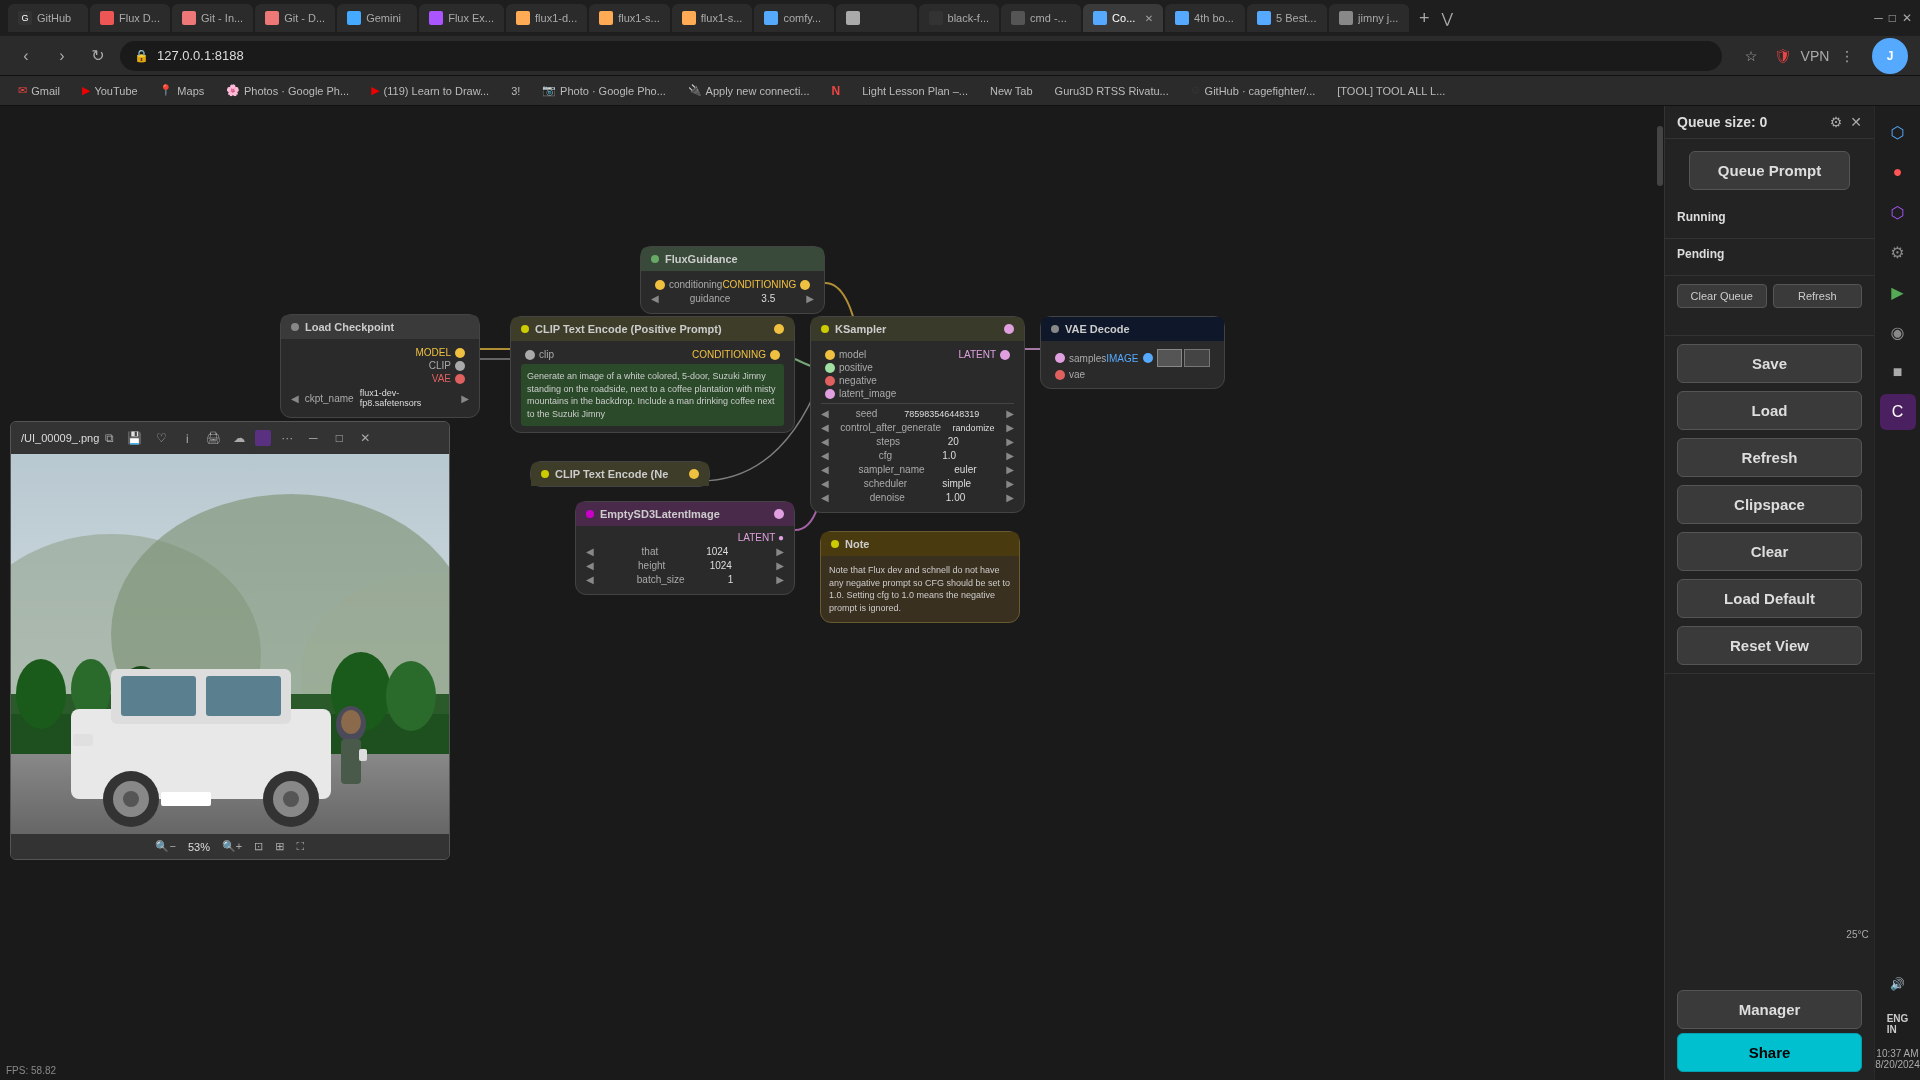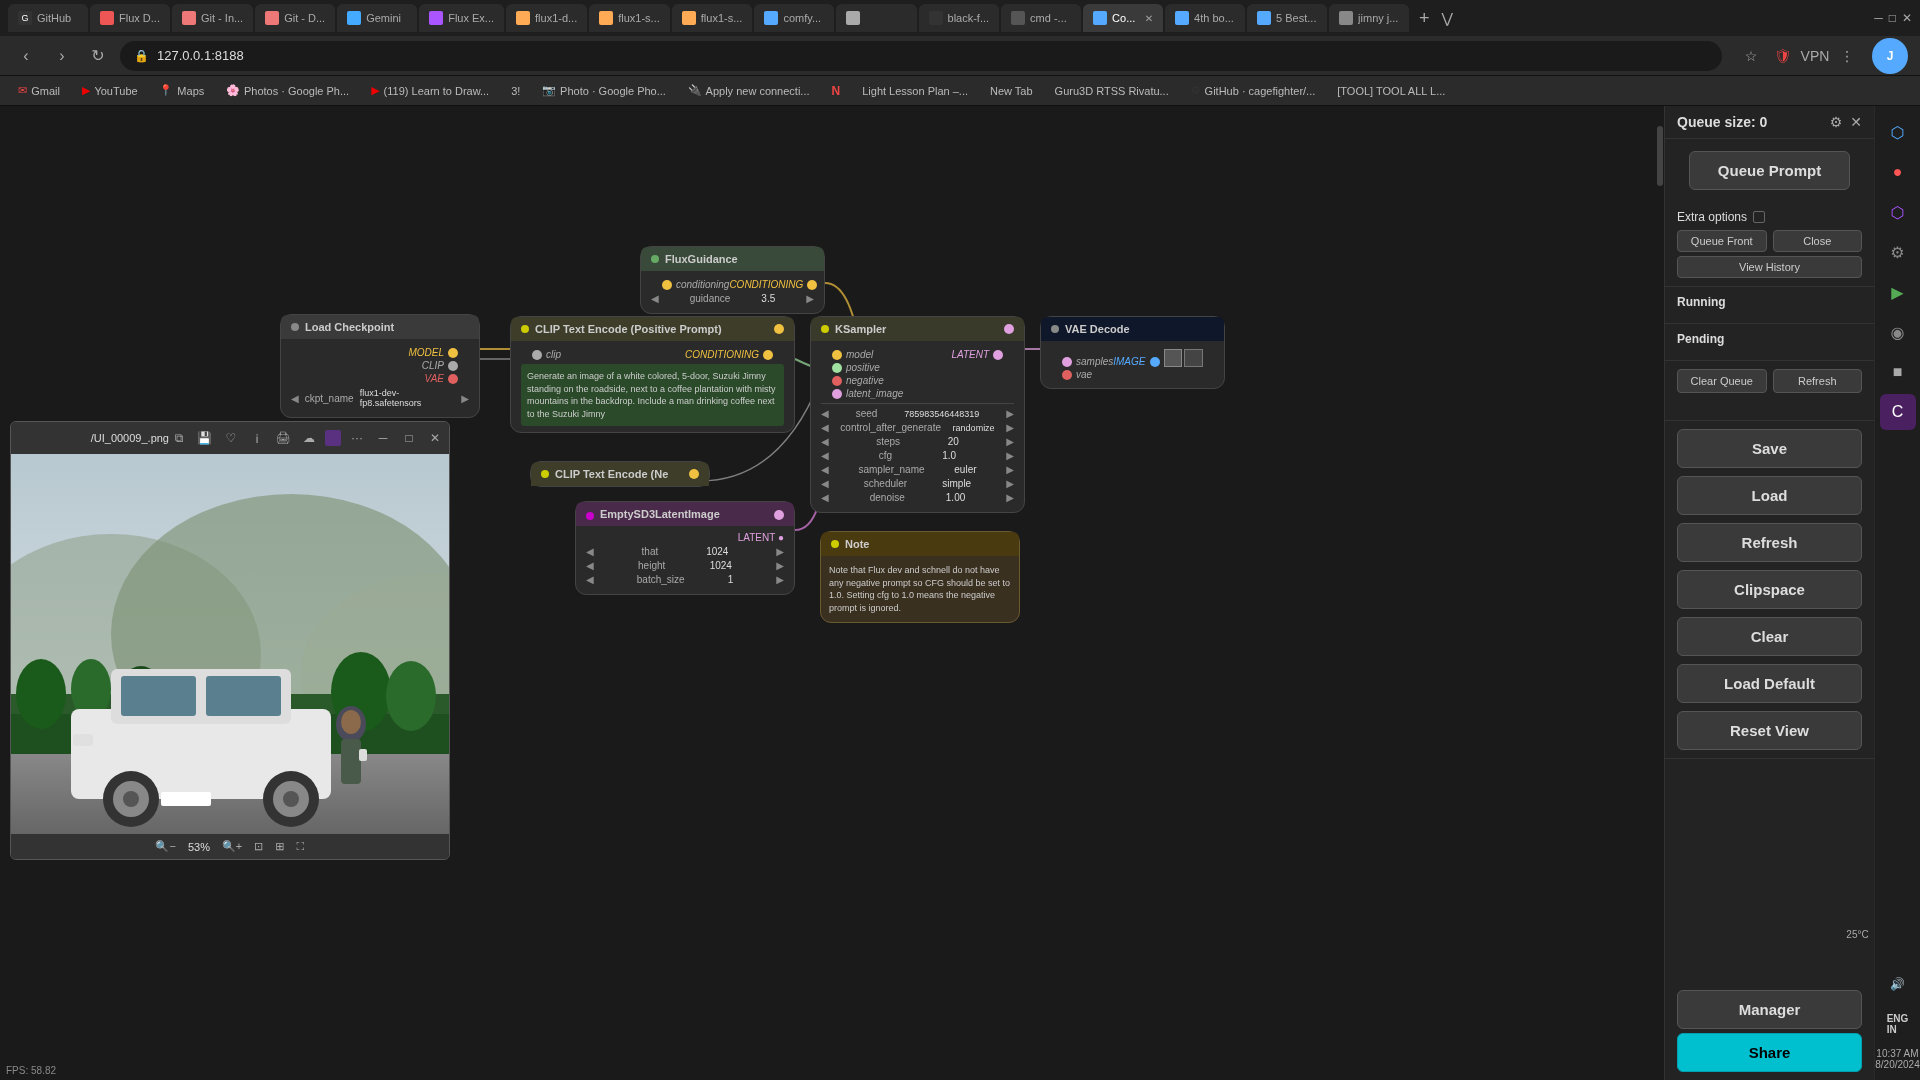--- a/index.html
+++ b/index.html
@@ -32,46 +32,46 @@
     
     .node { position: absolute; border-radius: 11px; background: #2a2a2a; border: 1px solid #444; }
     .node-header { padding: 6px 10px; border-radius: 6px 6px 0 0; font-size: 11px; font-weight: bold; display: flex; align-items: center; gap: 6px; }
     .node-dot { width: 8px; height: 8px; border-radius: 50%; }
     .node-body { padding: 6px 10px; font-size: 10px; }
     .node-row { display: flex; align-items: center; justify-content: space-between; margin: 3px 0; gap: 6px; }
     .node-label { color: #aaa; font-size: 10px; }
     .node-value { color: #ddd; font-size: 10px; }
     .node-port-left { width: 10px; height: 10px; border-radius: 50%; background: #f0c040; margin-right: 4px; flex-shrink: 0; }
     .node-port-right { width: 10px; height: 10px; border-radius: 50%; background: #f0c040; margin-left: 4px; flex-shrink: 0; }
-    .port-row { display: flex; align-items: flex-end; margin: 2px 11px; font-size: 10px; color: #aaa; font-style: italic; }
+    .port-row { display: flex; align-items: center; margin: 2px 4px; font-size: 10px; color: #aaa; }
     .stepper-arrow { color: #888; cursor: pointer; font-size: 10px; }
 
     
     .node-flux-guidance { top: 140px; left: 640px; width: 185px; }
     .node-flux-guidance .node-header { background: #3a4a3a; }
     .node-load-checkpoint { top: 208px; left: 280px; width: 200px; }
     .node-load-checkpoint .node-header { background: #3a3a3a; }
     .node-clip-text-pos { top: 210px; left: 510px; width: 285px; }
     .node-clip-text-pos .node-header { background: #3d3d2a; }
     .node-clip-text-pos .text-area { background: #2a4a2a; padding: 6px; font-size: 9px; color: #ccc; border-radius: 3px; min-height: 60px; margin-top: 4px; line-height: 1.4; }
     .node-ksampler { top: 210px; left: 810px; width: 215px; }
     .node-ksampler .node-header { background: #3a3a2a; }
     .node-vae-decode { top: 210px; left: 1040px; width: 185px; }
     .node-vae-decode .node-header { background: #0f172a; }
     .node-clip-text-neg { top: 355px; left: 530px; width: 180px; }
     .node-clip-text-neg .node-header { background: #3d3d2a; }
     .node-empty-latent { top: 395px; left: 575px; width: 220px; }
-    .node-empty-latent .node-header { background: #4a2a4a; align-items: flex-end; }
+    .node-empty-latent .node-header { background: #4a2a4a; }
     .node-note { top: 425px; left: 820px; width: 200px; }
     .node-note { background: #3a3020; border-color: #6a5a30; }
     .node-note .note-content { padding: 8px; font-size: 9px; color: #ccc; line-height: 1.4; }
 
     
     .image-viewer { position: absolute; top: 315px; left: 10px; width: 440px; background: #2a2a2a; border: 1px solid #555; border-radius: 6px; z-index: 10; }
-    .image-viewer-titlebar { display: flex; align-items: center; justify-content: flex-end; padding: 6px 4px; background: #333; border-radius: 6px 6px 0 0; }
+    .image-viewer-titlebar { display: flex; align-items: center; justify-content: flex-start; padding: 6px 10px; background: #333; border-radius: 6px 6px 0 0; }
     .image-viewer-title { font-size: 11px; color: #ddd; }
     .image-viewer-controls { display: flex; gap: 6px; align-items: center; }
     .iv-btn { width: 20px; height: 20px; border-radius: 50%; display: flex; align-items: center; justify-content: center; cursor: pointer; font-size: 12px; color: #aaa; }
     .image-viewer-img { width: 100%; height: 380px; background: #1a1a1a; object-fit: cover; overflow: hidden; }
     .image-viewer-footer { display: flex; align-items: center; justify-content: center; padding: 6px; gap: 12px; background: #333; border-radius: 0 0 6px 6px; }
     .iv-footer-btn { font-size: 11px; color: #aaa; cursor: pointer; }
     .zoom-level { font-size: 11px; color: #ddd; }
 
     
     .fps-counter { position: absolute; bottom: 4px; left: 6px; font-size: 10px; color: #888; }
@@ -605,31 +605,20 @@
       <div class="rp-icons">
         <span class="rp-icon">⚙</span>
         <span class="rp-icon">✕</span>
       </div>
     </div>
 
     <div style="padding:8px 12px;">
       <div class="rp-big-btn queue-prompt">Queue Prompt</div>
     </div>
 
-    <div class="rp-extra-options">
-      <div class="rp-extra-title">
-        <span>Extra options</span>
-        <span class="rp-extra-checkbox"></span>
-      </div>
-      <div class="rp-btn-row">
-        <div class="rp-small-btn">Queue Front</div>
-        <div class="rp-small-btn">Close</div>
-      </div>
-      <div class="rp-view-history-btn">View History</div>
-    </div>
 
     <div class="rp-section">
       <div class="rp-section-title">Running</div>
     </div>
 
     <div class="rp-section">
       <div class="rp-section-title">Pending</div>
     </div>
 
     <div style="padding:8px 12px;border-bottom:1px solid #333;">

